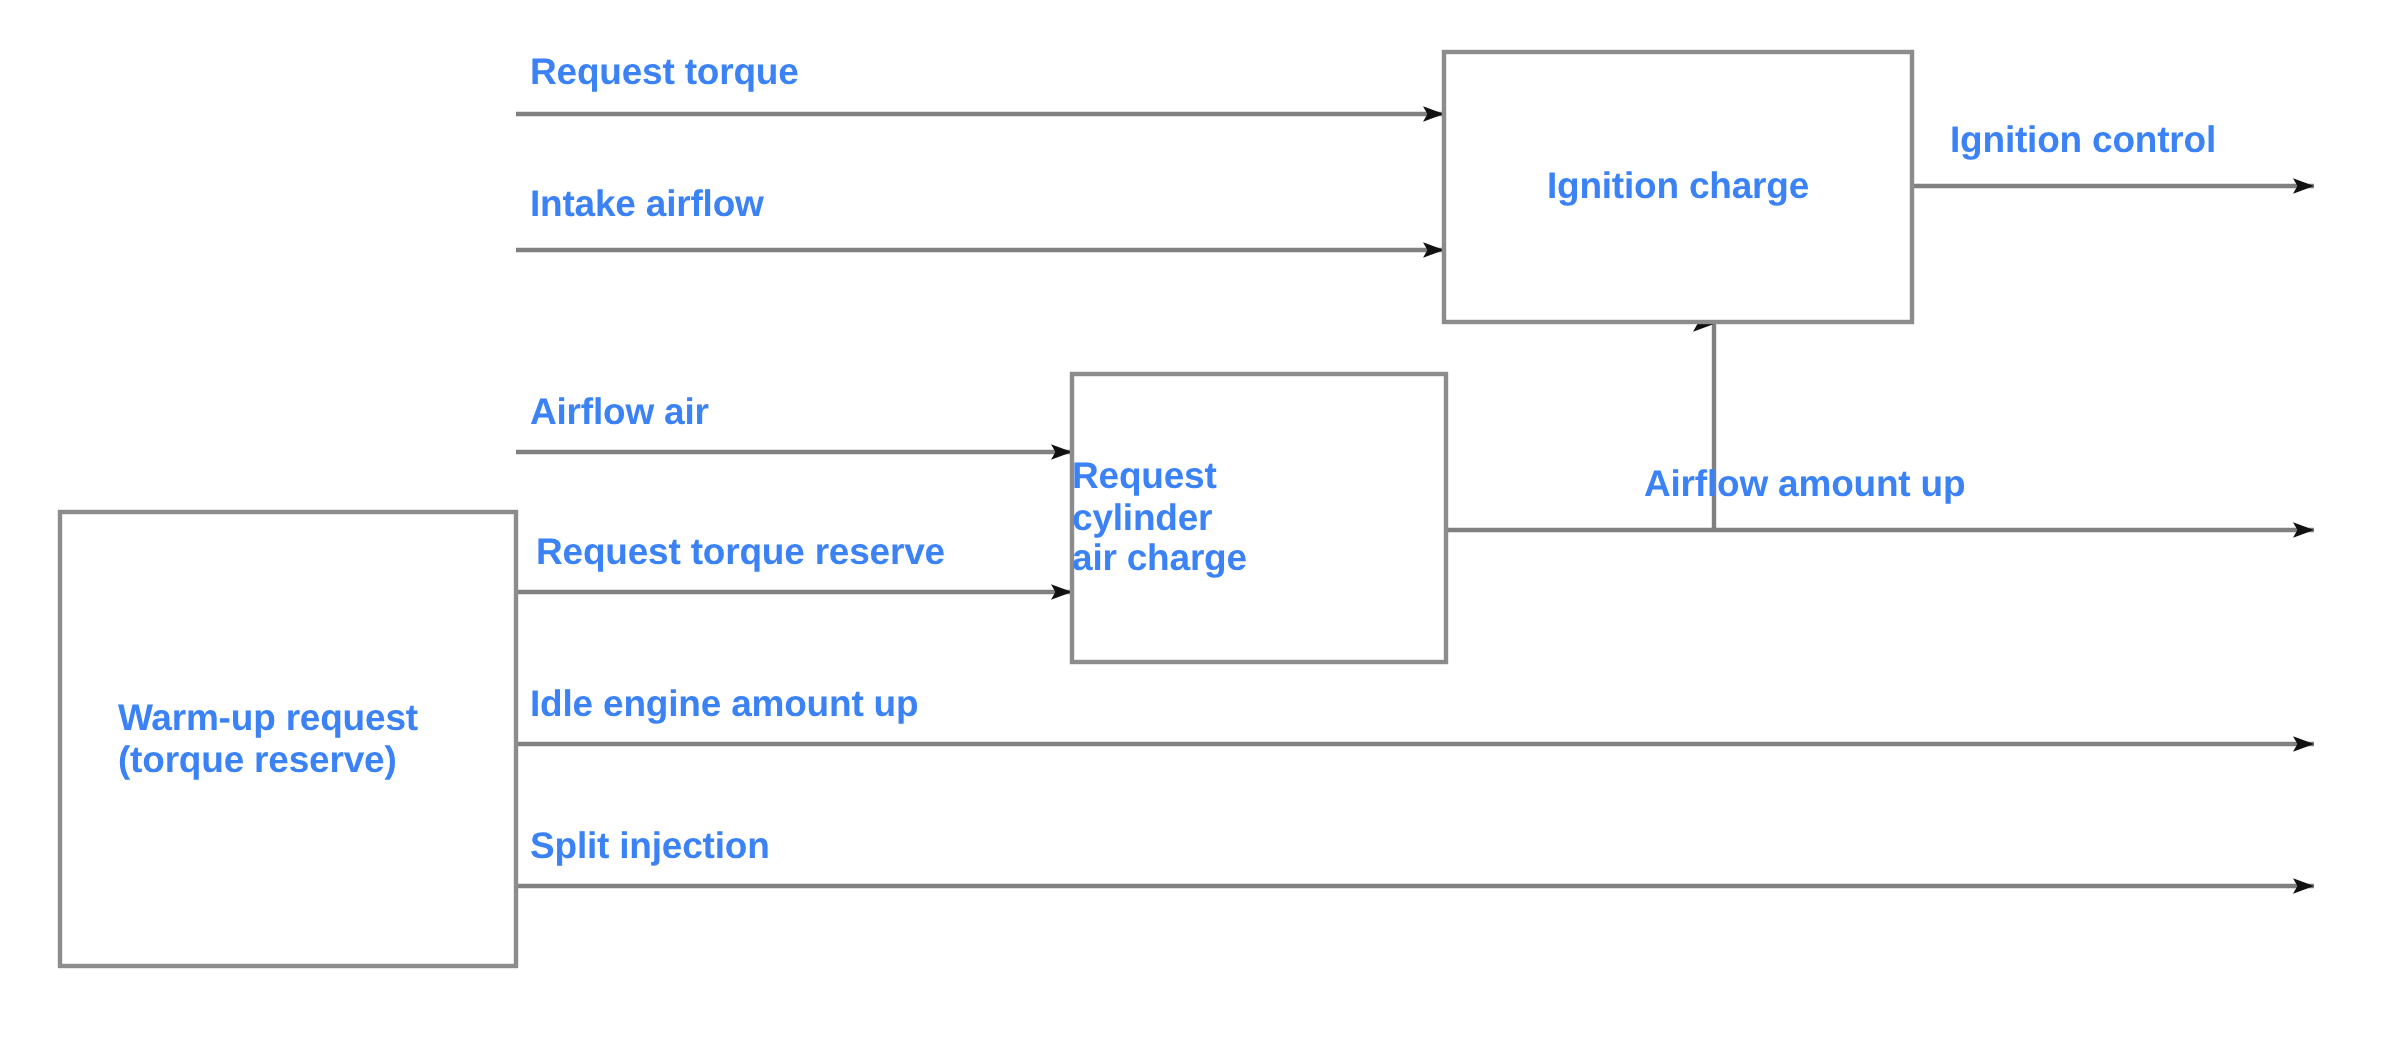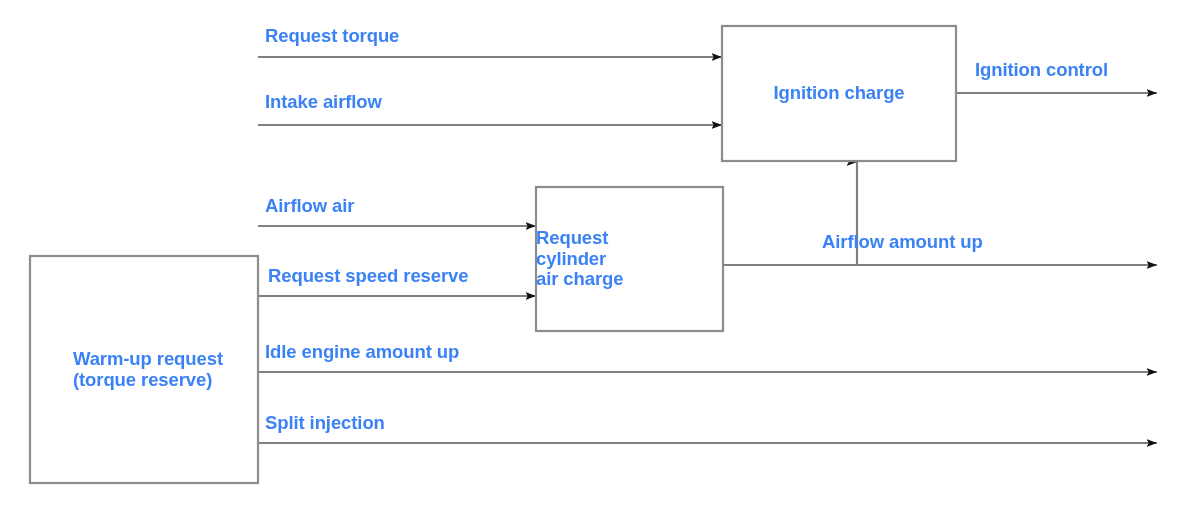--- a/index.html
+++ b/index.html
@@ -76,24 +76,24 @@
         <rect x="30" y="256" width="228" height="227" fill="#ffffff" stroke="#8c8c8c" stroke-width="2.2"></rect>
         <rect x="536" y="187" width="187" height="144" fill="#ffffff" stroke="#8c8c8c" stroke-width="2.2"></rect>
         <rect x="722" y="26" width="234" height="135" fill="#ffffff" stroke="#8c8c8c" stroke-width="2.2"></rect>
       </g>
   </svg>
   <div id="label-layer">
       <div class="edge-label" style="left: 265px; top: 26px;">Request torque</div>
       <div class="edge-label" style="left: 265px; top: 92px;">Intake airflow</div>
       <div class="edge-label" style="left: 975px; top: 60px;">Ignition control</div>
       <div class="edge-label" style="left: 265px; top: 196px;">Airflow air</div>
-      <div class="edge-label" style="left: 268px; top: 266px;">Request speed reserve</div>
+      <div class="edge-label" style="left: 268px; top: 266px;">Request torque reserve</div>
       <div class="edge-label" style="left: 822px; top: 232px;">Airflow amount up</div>
       <div class="edge-label" style="left: 265px; top: 342px;">Idle engine amount up</div>
       <div class="edge-label" style="left: 265px; top: 413px;">Split injection</div>
-      <div class="box-label" style="position: absolute; left: 30px; width: 228px; top: 256px; height: 227px; display: flex; flex-direction: column; justify-content: center; align-items: flex-start; padding-left: 43px; box-sizing: border-box;">Warm-up request
+      <div class="box-label" style="position: absolute; left: 16px; width: 228px; top: 256px; height: 227px; display: flex; flex-direction: column; justify-content: center; align-items: flex-start; padding-left: 43px; box-sizing: border-box;">Warm-up request
 (torque reserve)</div>
       <div class="box-label" style="position: absolute; left: 536px; width: 187px; top: 187px; height: 144px; display: flex; flex-direction: column; justify-content: center; align-items: flex-start; box-sizing: border-box;">Request
 cylinder
 air charge</div>
       <div class="box-label center" style="position: absolute; left: 722px; width: 234px; top: 26px; height: 135px; display: flex; flex-direction: column; justify-content: center; align-items: center; box-sizing: border-box;">Ignition charge</div>
     </div>
 </div>
 
 </body></html>

